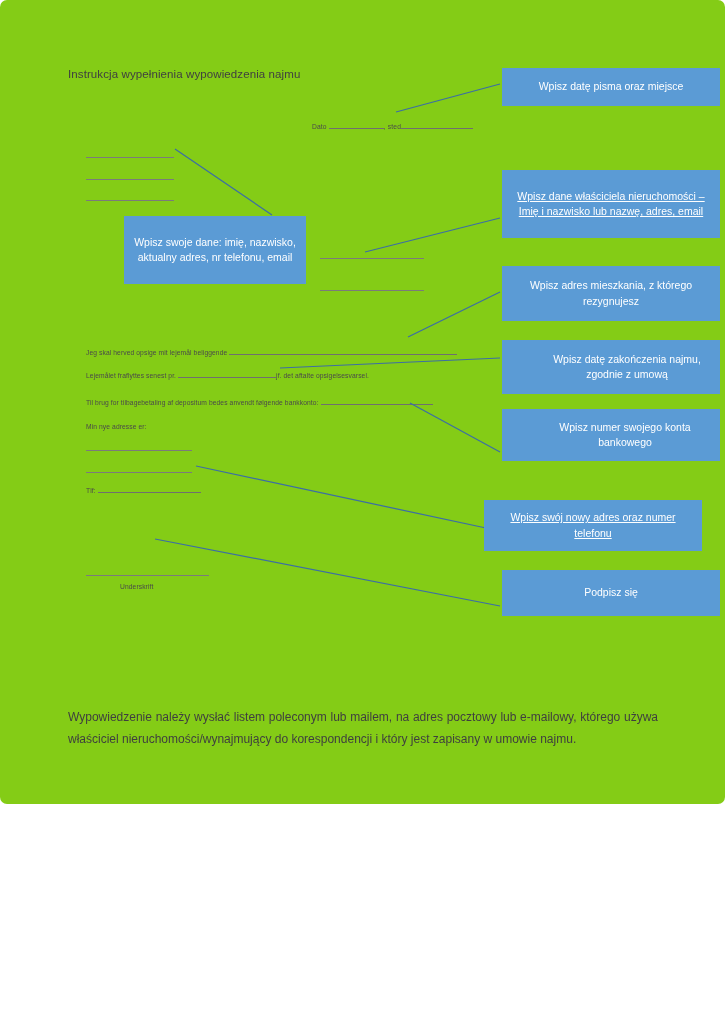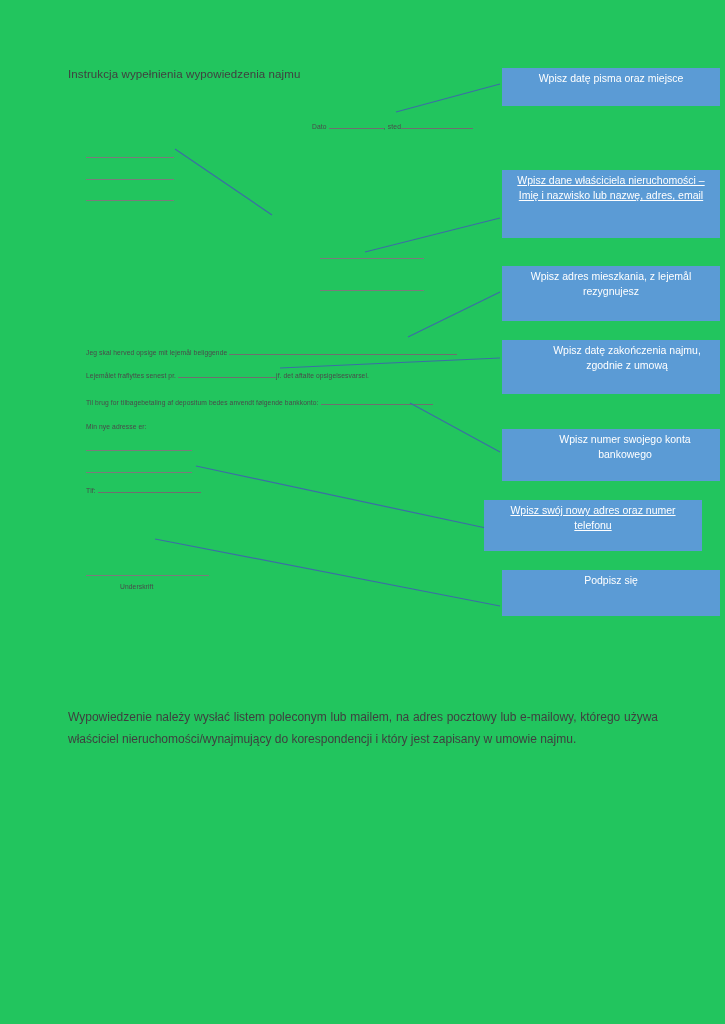--- a/index.html
+++ b/index.html
@@ -7,23 +7,24 @@
     padding: 0;
     background: #ffffff;
   }
   body {
     font-family: "Liberation Sans", sans-serif;
     color: #3b3b3b;
   }
   #page {
     position: relative;
     width: 725px;
-    height: 1024px;
-    background: #22c55e;
+    height: 804px;
+    background: #84cc16;
     overflow: hidden;
+    border-radius: 7px;
   }
 
   
   .doc-title {
     position: absolute;
     left: 68px;
     top: 68px;
     font-size: 11.5px;
     color: #404040;
     letter-spacing: 0.1px;
@@ -96,21 +97,21 @@
   .callout {
     position: absolute;
     box-sizing: border-box;
     background: #5b9bd5;
     border: 1px solid #5b9bd5;
     color: #ffffff;
     font-size: 10.5px;
     line-height: 1.45;
     text-align: center;
     display: flex;
-    align-items: flex-start;
+    align-items: center;
     justify-content: center;
     padding: 2px 8px;
   }
 
   
   #connectors {
     position: absolute;
     left: 0;
     top: 0;
     width: 725px;
@@ -182,35 +183,38 @@
 
   <div class="callout" style="left:502px; top:68px; width:218px; height:38px;">
     <span>Wpisz datę pisma oraz miejsce</span>
   </div>
 
   <div class="callout" style="left:502px; top:170px; width:218px; height:68px;text-decoration:underline;">
     <span>Wpisz dane właściciela nieruchomości – Imię i nazwisko lub nazwę, adres, email</span>
   </div>
 
   <div class="callout" style="left:502px; top:266px; width:218px; height:55px;">
-    <span>Wpisz adres mieszkania, z lejemål rezygnujesz</span>
+    <span>Wpisz adres mieszkania, z którego rezygnujesz</span>
   </div>
 
   <div class="callout" style="left:502px; top:340px; width:218px; height:54px;padding-left:40px;">
     <span>Wpisz datę zakończenia najmu, zgodnie z umową</span>
   </div>
 
-  <div class="callout" style="left:502px; top:429px; width:218px; height:52px;padding-left:36px;">
+  <div class="callout" style="left:502px; top:409px; width:218px; height:52px;padding-left:36px;">
     <span>Wpisz numer swojego konta bankowego</span>
   </div>
 
   <div class="callout" style="left:484px; top:500px; width:218px; height:51px;text-decoration:underline;">
     <span>Wpisz swój nowy adres oraz numer telefonu</span>
   </div>
 
   <div class="callout" style="left:502px; top:570px; width:218px; height:46px;">
     <span>Podpisz się</span>
   </div>
 
+  <div class="callout" style="left:124px; top:216px; width:182px; height:68px;">
+    <span>Wpisz swoje dane: imię, nazwisko, aktualny adres, nr telefonu, email</span>
+  </div>
 
   <div class="footer-note">Wypowiedzenie należy wysłać listem poleconym lub mailem, na adres pocztowy lub e-mailowy, którego używa właściciel nieruchomości/wynajmujący do korespondencji i który jest zapisany w umowie najmu.</div>
 
 </div>
 
 </body></html>

